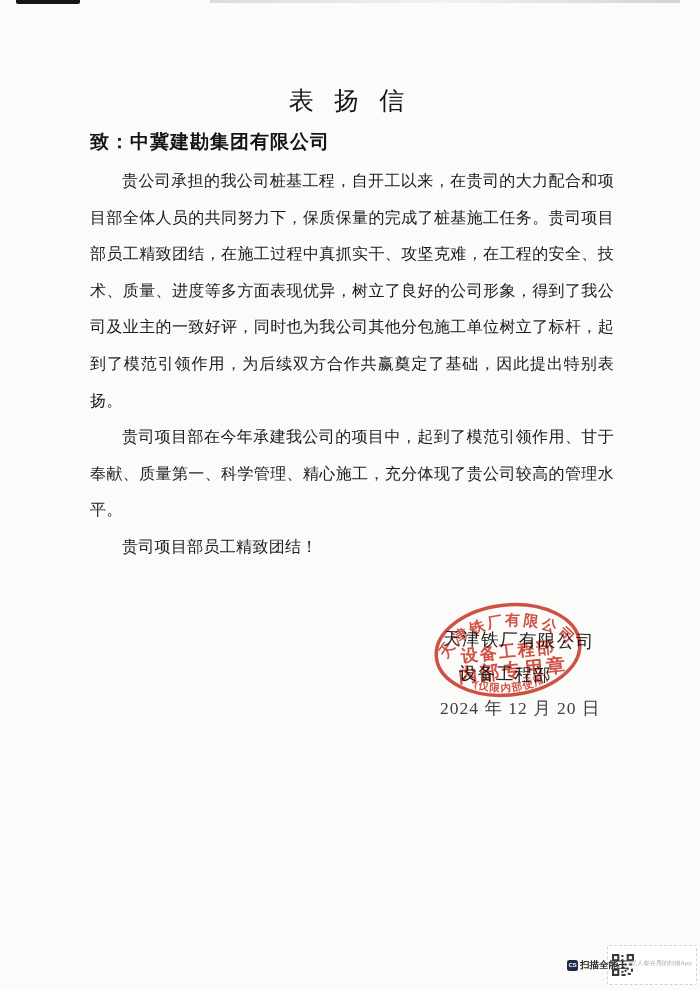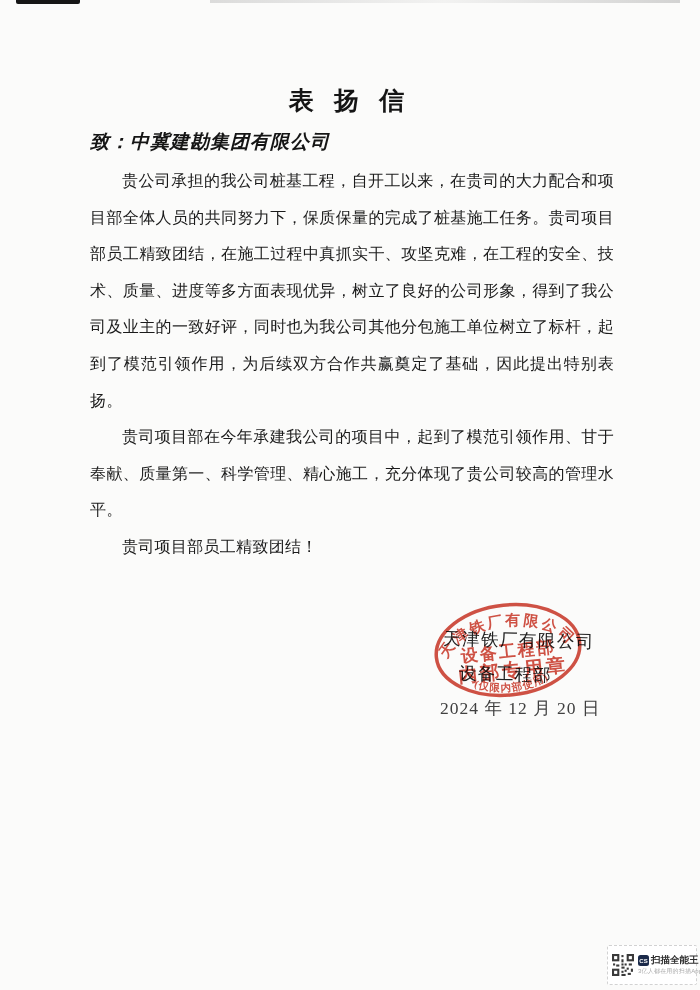--- a/index.html
+++ b/index.html
@@ -17,30 +17,29 @@
     position:absolute; left:16px; top:0; width:64px; height:4px;
     background:#161616; border-radius:0 0 2px 2px;
   }
   .artifact-smudge {
     position:absolute; left:210px; top:0; width:470px; height:3px;
     background:linear-gradient(90deg, rgba(160,160,160,.35), rgba(190,190,190,.15), rgba(150,150,150,.4));
   }
   .title {
     position:absolute; top:84px; left:0; right:0;
     text-align:center;
-    font-size:25px; font-weight:bold;
+    font-size:25px; font-weight:normal;
     letter-spacing:7px;
     color:#151515;
   }
   .recipient {
     position:absolute; top:129px; left:90px;
     font-size:19px; font-weight:bold;
     letter-spacing:1px;
     color:#151515;
-    font-style:italic;
   }
   .letter-body {
     position:absolute; top:163px; left:90px; width:524px;
     font-size:16px; line-height:36.6px;
     text-align:justify;
     color:#1b1b1b;
   }
   .letter-body p { margin:0; text-indent:2em; letter-spacing:0.3px; }
   
   .sig-company {
@@ -75,21 +74,21 @@
     width:90px; height:40px;
     background:#ffffff;
     border:1px dashed #d2d2d2;
     border-radius:2px;
     display:flex; align-items:center;
     box-sizing:border-box;
     padding:3px 4px;
     gap:4px;
   }
   .wm-qr { width:22px; height:22px; flex:0 0 auto; }
-  .wm-right { display:flex; flex-direction:column; justify-content:center; gap:0; min-width:0; }
+  .wm-right { display:flex; flex-direction:row; justify-content:flex-end; gap:0; min-width:0; }
   .wm-row { display:flex; align-items:center; gap:2px; }
   .wm-logo {
     width:11px; height:11px; border-radius:2.5px;
     background:#1b2a4a; color:#ffffff;
     font-family:"Liberation Sans", sans-serif;
     font-size:6px; font-weight:bold;
     display:flex; align-items:center; justify-content:center;
     flex:0 0 auto;
   }
   .wm-name {

